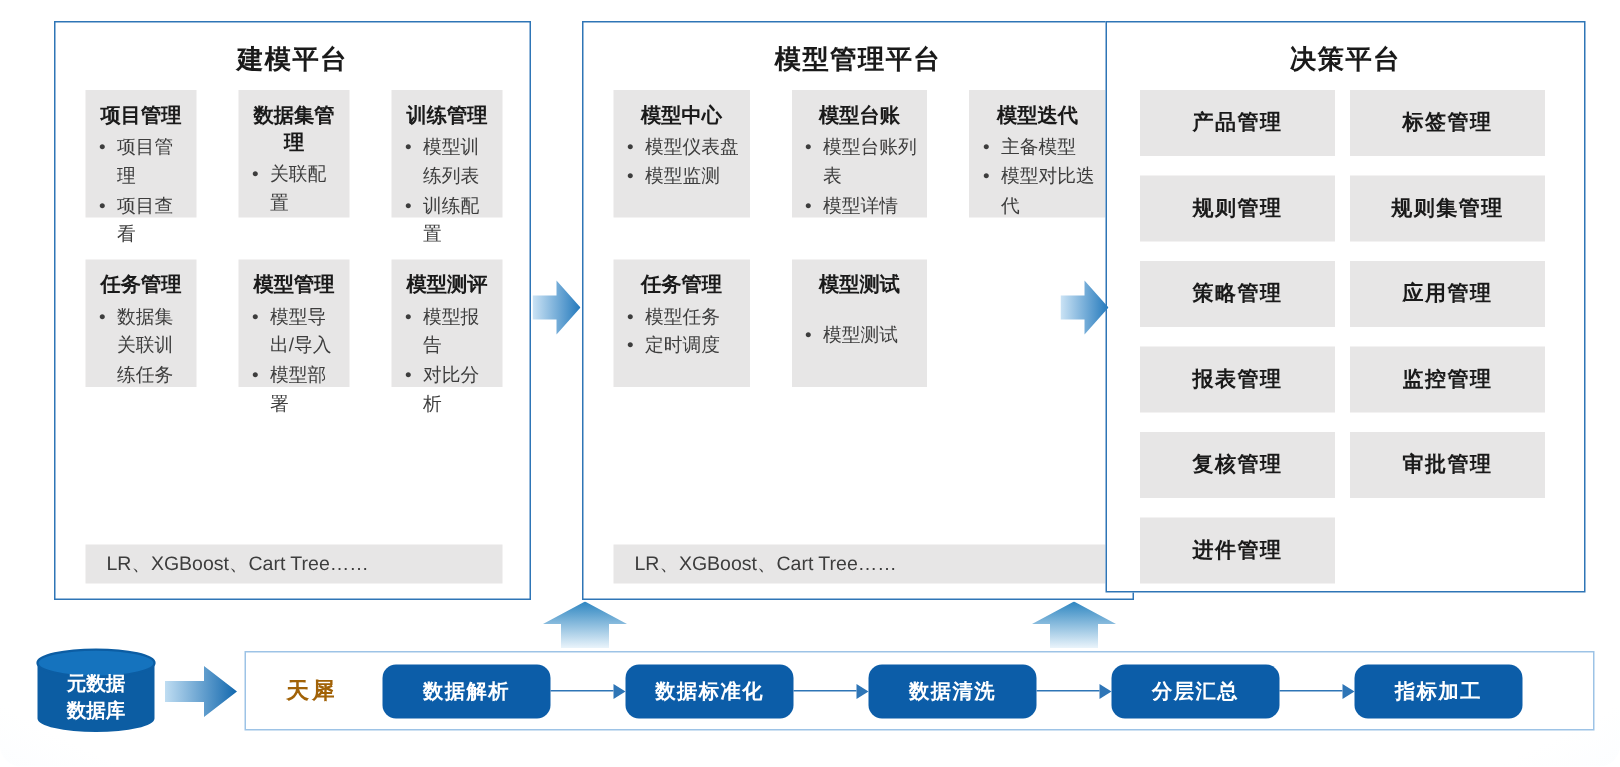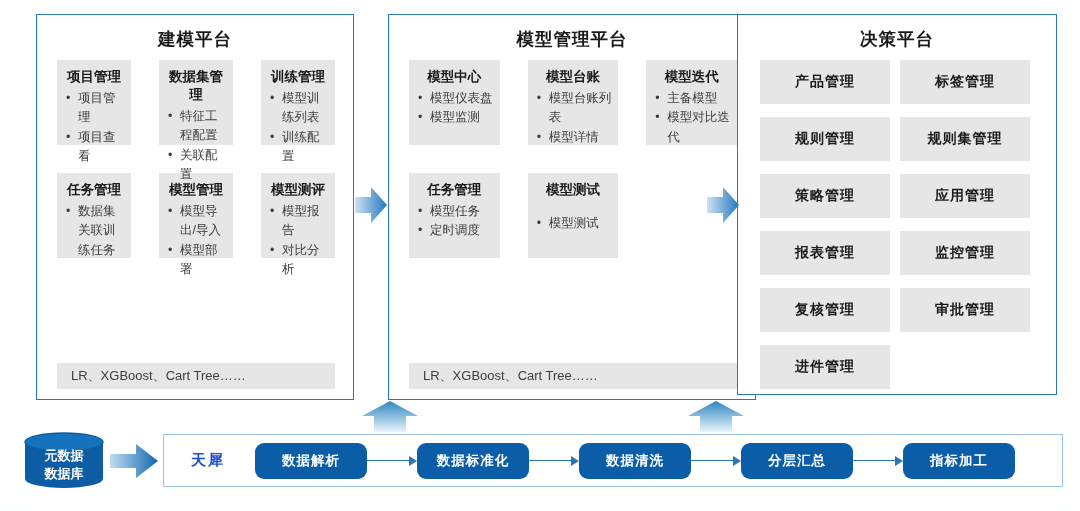--- a/index.html
+++ b/index.html
@@ -36,21 +36,21 @@
   .feed-arrow{position:absolute;left:110px;top:444px;width:48px;height:34px;}
 
   
   .cyl{position:absolute;left:22px;top:431px;width:84px;height:60px;}
   .cyl-label{position:absolute;left:0;top:16px;width:100%;text-align:center;color:#ffffff;
     font-size:13px;font-weight:bold;line-height:1.35;}
 
   
   .bar{position:absolute;left:163px;top:434px;width:900px;height:53px;background:#ffffff;
     border:1.5px solid #9DC3E6;box-sizing:border-box;display:flex;align-items:center;}
-  .bar-label{margin-left:27px;font-size:15px;font-weight:bold;color:#1d4ed8;letter-spacing:2px;flex:0 0 auto;}
+  .bar-label{margin-left:27px;font-size:15px;font-weight:bold;color:#a16207;letter-spacing:2px;flex:0 0 auto;}
   .steps{display:flex;align-items:center;flex:1 1 auto;}
   .step{display:flex;align-items:center;}
   .connector{width:50px;display:flex;align-items:center;}
   .connector .line{flex:1;height:1.8px;background:#2E75B6;}
   .connector .head{width:0;height:0;border-top:5px solid transparent;border-bottom:5px solid transparent;border-left:8px solid #2E75B6;}
   .step:first-child .connector{width:30px;}
   .step:first-child .connector .line,.step:first-child .connector .head{display:none;}
   .step-btn{width:112px;height:36px;background:#0C5DA8;border-radius:9px;color:#ffffff;
     font-size:13.5px;font-weight:bold;letter-spacing:1px;display:flex;align-items:center;justify-content:center;}
 </style>
@@ -66,21 +66,20 @@
     <div class="card-title">项目管理</div>
     <ul>
             <li>项目管理</li>
             <li>项目查看</li>
           </ul>
   </div>
 
   <div class="card">
     <div class="card-title">数据集管理</div>
     <ul>
-            <li>特征工程配置</li>
             <li>关联配置</li>
           </ul>
   </div>
 
   <div class="card">
     <div class="card-title">训练管理</div>
     <ul>
             <li>模型训练列表</li>
             <li>训练配置</li>
           </ul>

